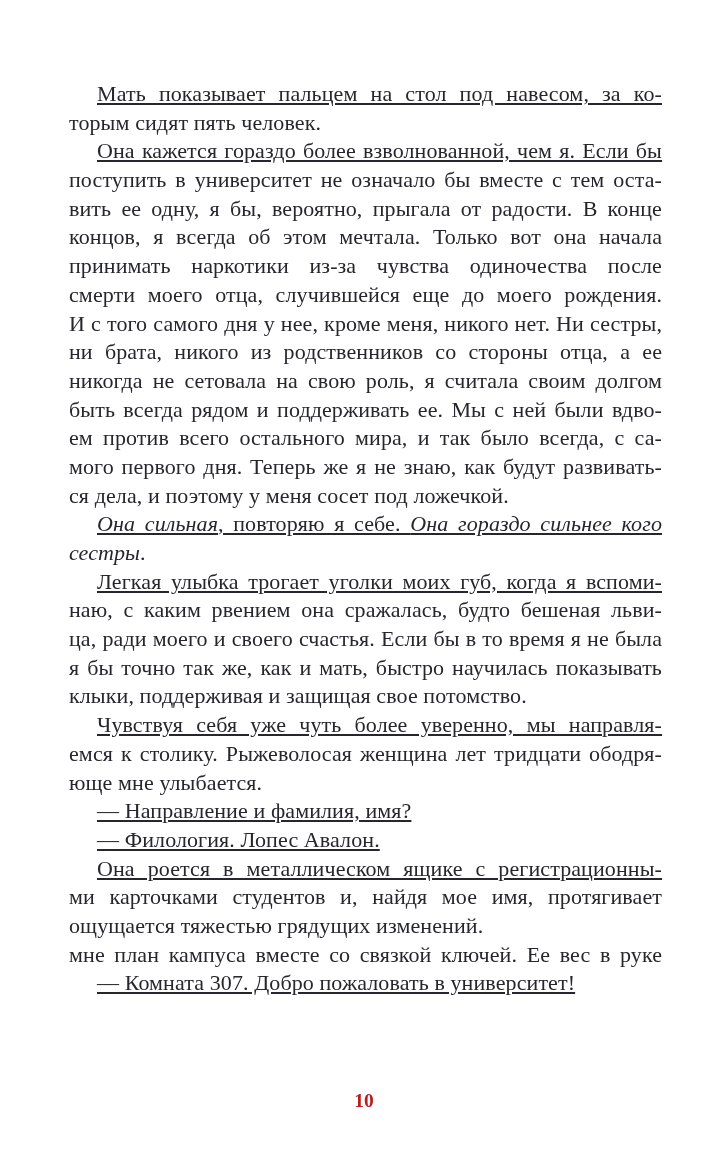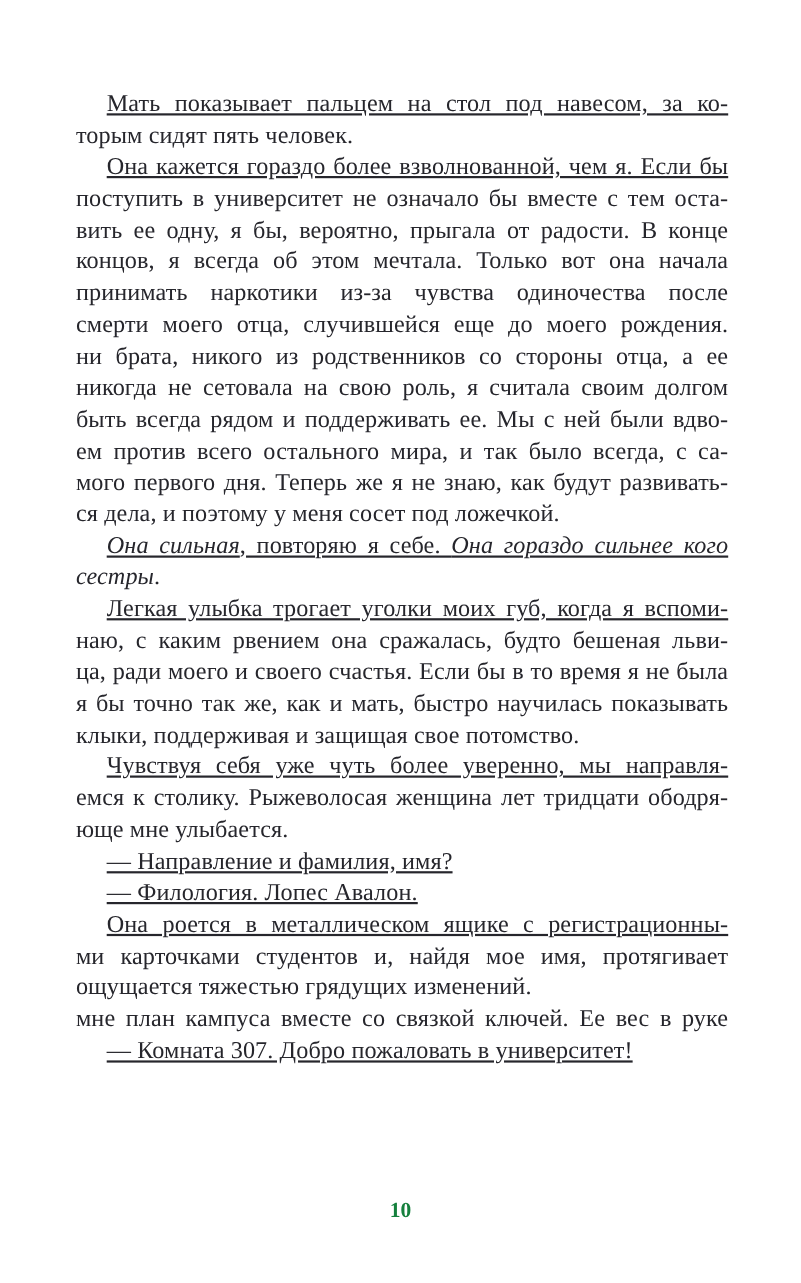--- a/index.html
+++ b/index.html
@@ -42,36 +42,37 @@
   }
   .page-number {
     position: absolute;
     left: 0;
     top: 1090px;
     width: 100%;
     text-align: center;
     font-size: 19.5px;
     line-height: 22px;
     font-weight: bold;
-    color: #15803d;
+    color: #b91c1c;
   }
 </style>
 </head>
 <body>
 
 <div class="book-page">
   <div class="text-block">
       <div class="line j in">Мать показывает пальцем на стол под навесом, за ко-</div>
       <div class="line">торым сидят пять человек.</div>
       <div class="line j in">Она кажется гораздо более взволнованной, чем я. Если бы</div>
       <div class="line j">поступить в университет не означало бы вместе с тем оста-</div>
       <div class="line j">вить ее одну, я бы, вероятно, прыгала от радости. В конце</div>
       <div class="line j">концов, я всегда об этом мечтала. Только вот она начала</div>
       <div class="line j">принимать наркотики из-за чувства одиночества после</div>
       <div class="line j">смерти моего отца, случившейся еще до моего рождения.</div>
+      <div class="line j">И с того самого дня у нее, кроме меня, никого нет. Ни сестры,</div>
       <div class="line j">ни брата, никого из родственников со стороны отца, а ее</div>
       <div class="line j">никогда не сетовала на свою роль, я считала своим долгом</div>
       <div class="line j">быть всегда рядом и поддерживать ее. Мы с ней были вдво-</div>
       <div class="line j">ем против всего остального мира, и так было всегда, с са-</div>
       <div class="line j">мого первого дня. Теперь же я не знаю, как будут развивать-</div>
       <div class="line">ся дела, и поэтому у меня сосет под ложечкой.</div>
       <div class="line j in"><span class="it">Она сильная</span><span>, повторяю я себе. </span><span class="it">Она гораздо сильнее кого</span></div>
       <div class="line"><span class="it">сестры</span><span>.</span></div>
       <div class="line j in">Легкая улыбка трогает уголки моих губ, когда я вспоми-</div>
       <div class="line j">наю, с каким рвением она сражалась, будто бешеная льви-</div>

